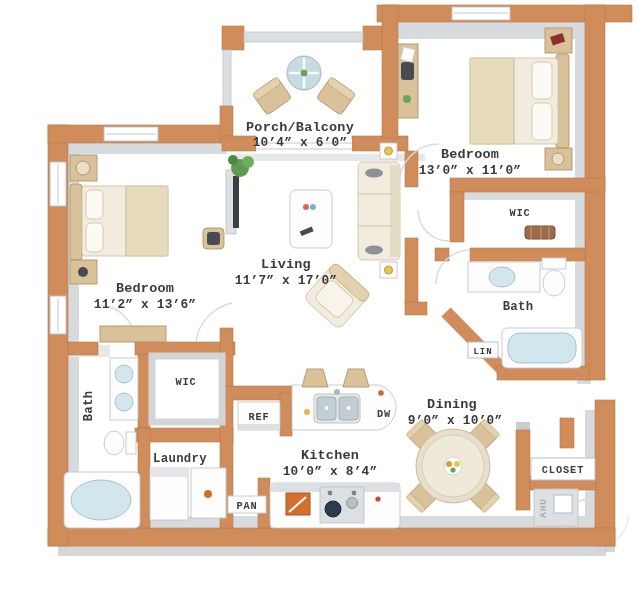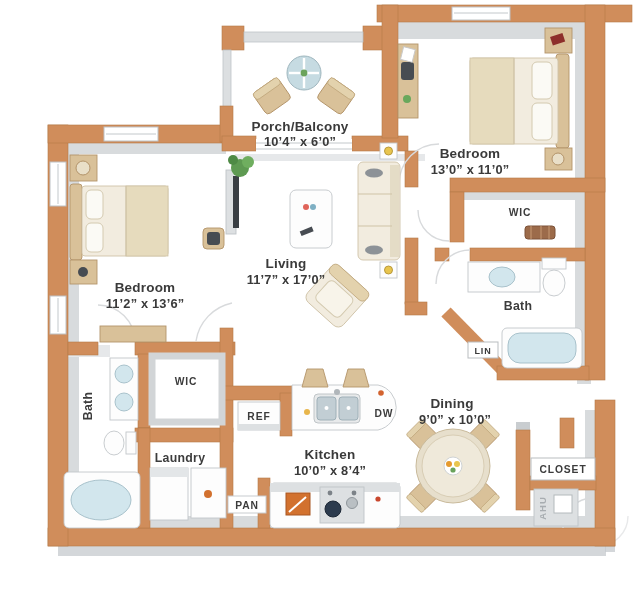--- a/index.html
+++ b/index.html
@@ -1,16 +1,16 @@
 <!DOCTYPE html>
 <html><head>
 <meta charset="utf-8">
 <style>
   html,body{margin:0;padding:0;background:#ffffff;}
-  .stage{width:639px;height:591px;position:relative;background:#ffffff;font-family:Liberation Sans, sans-serif;}
+  .stage{width:639px;height:591px;position:relative;background:#ffffff;font-family:Liberation Mono, monospace;}
   svg{display:block;}
   .wall{fill:#d08d5b;stroke:#b47a49;stroke-width:.6;}
   .wallcap{fill:#c9cdd0;}
   .face{fill:#d8dbdd;}
   .face-lt{fill:#e6e8ea;}
   .shadow{fill:#c6cacd;opacity:.75;}
   .win{fill:#ffffff;stroke:#bdc2c5;stroke-width:1;}
   .winline{stroke:#c3c8cb;stroke-width:1;}
   .rail{fill:#dcdfe1;stroke:#bfc4c7;stroke-width:.8;}
   .furn-tan{fill:#d9c199;stroke:#b3946a;stroke-width:.9;}

